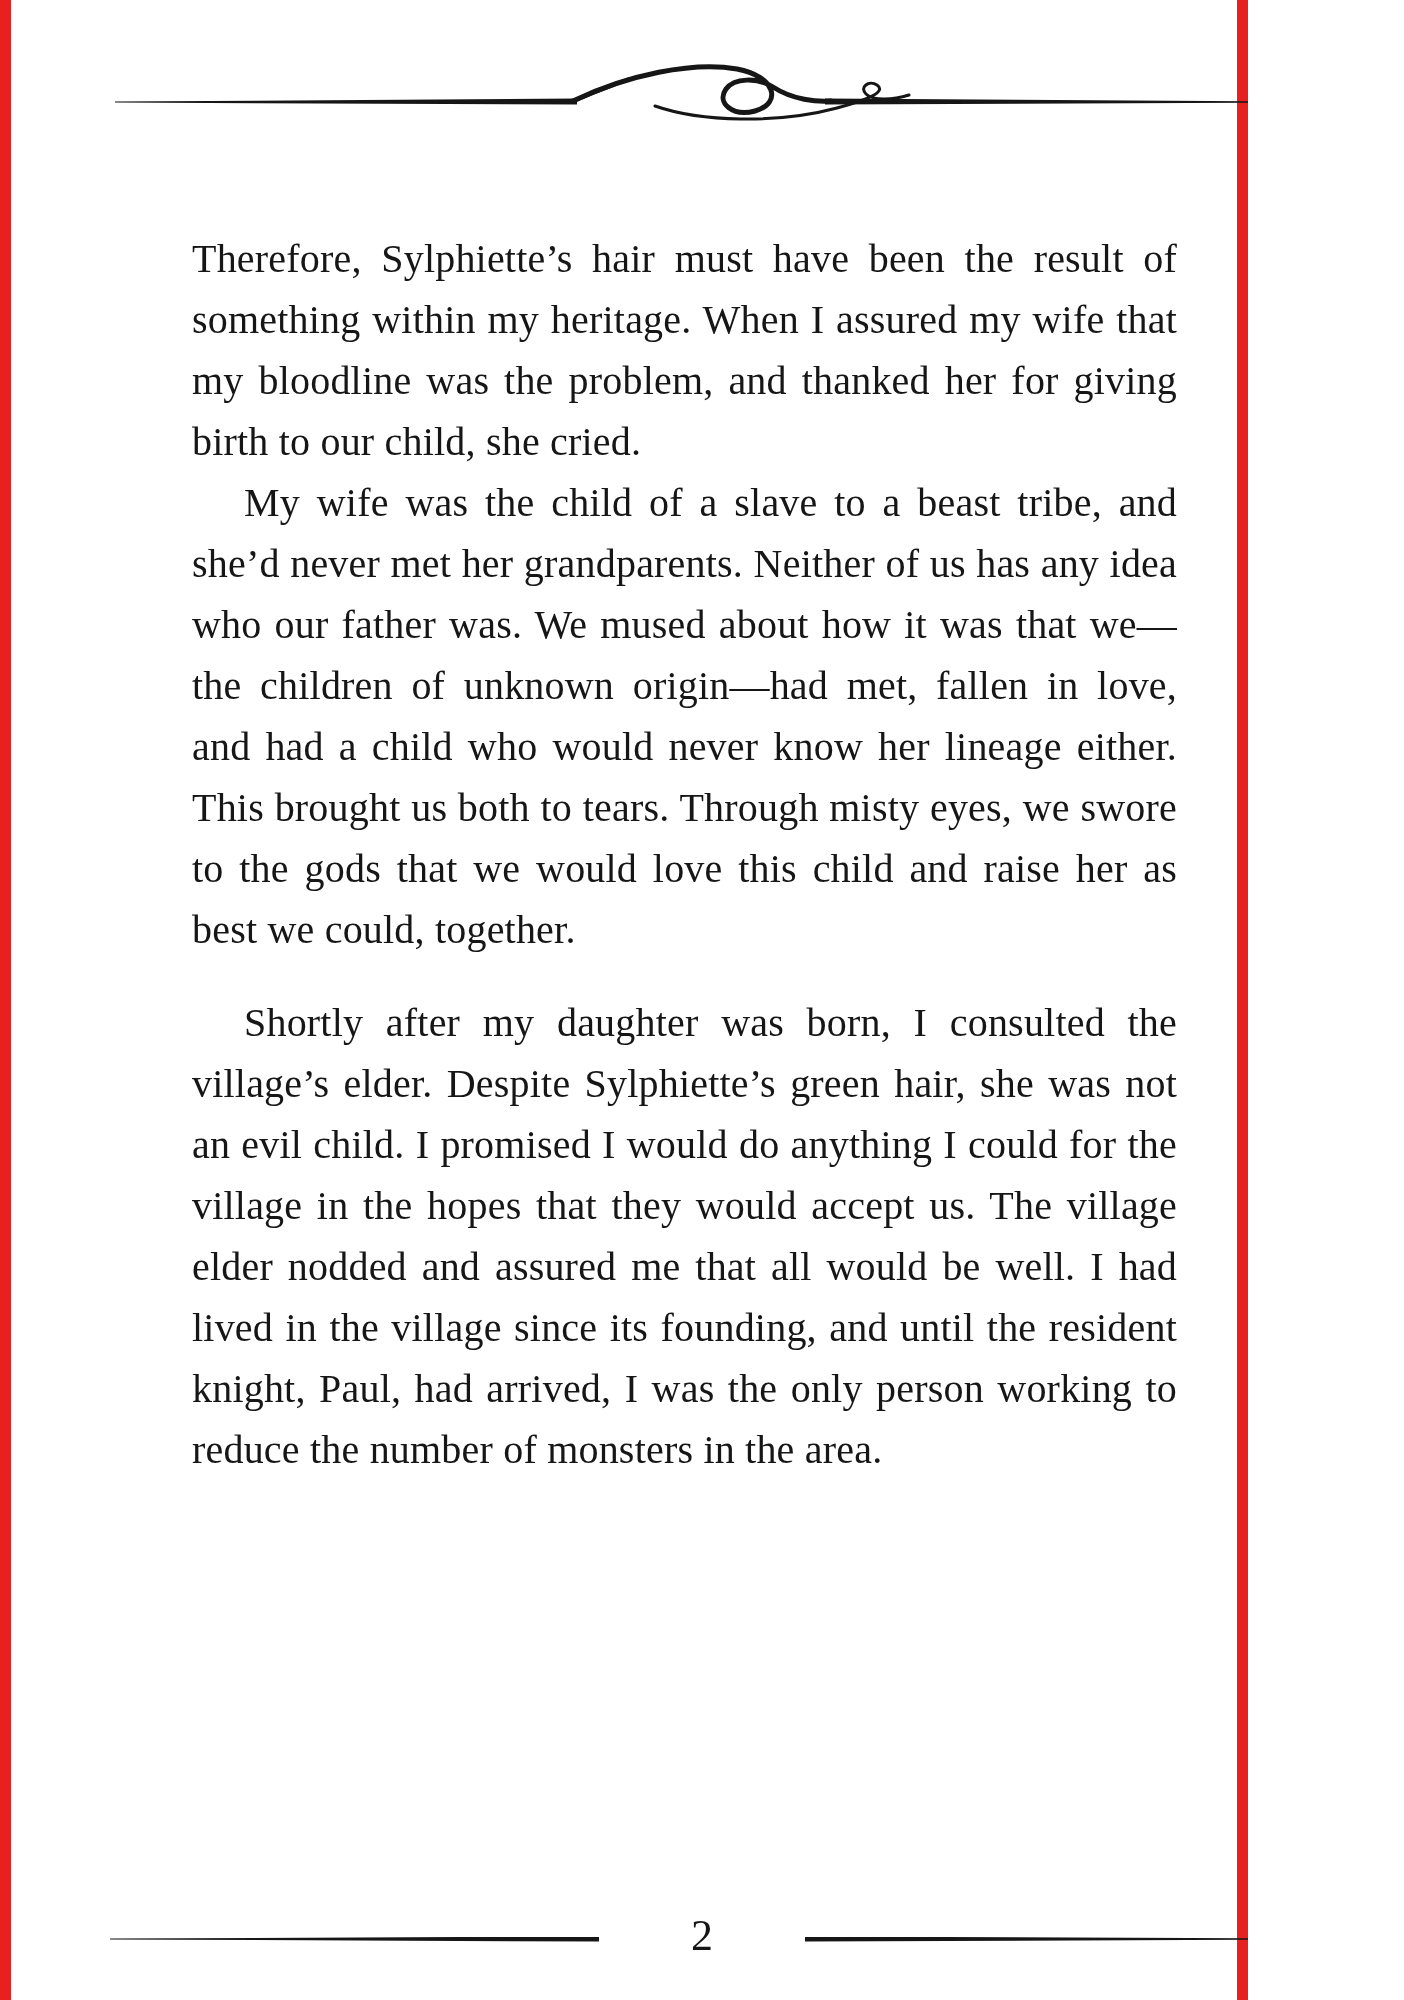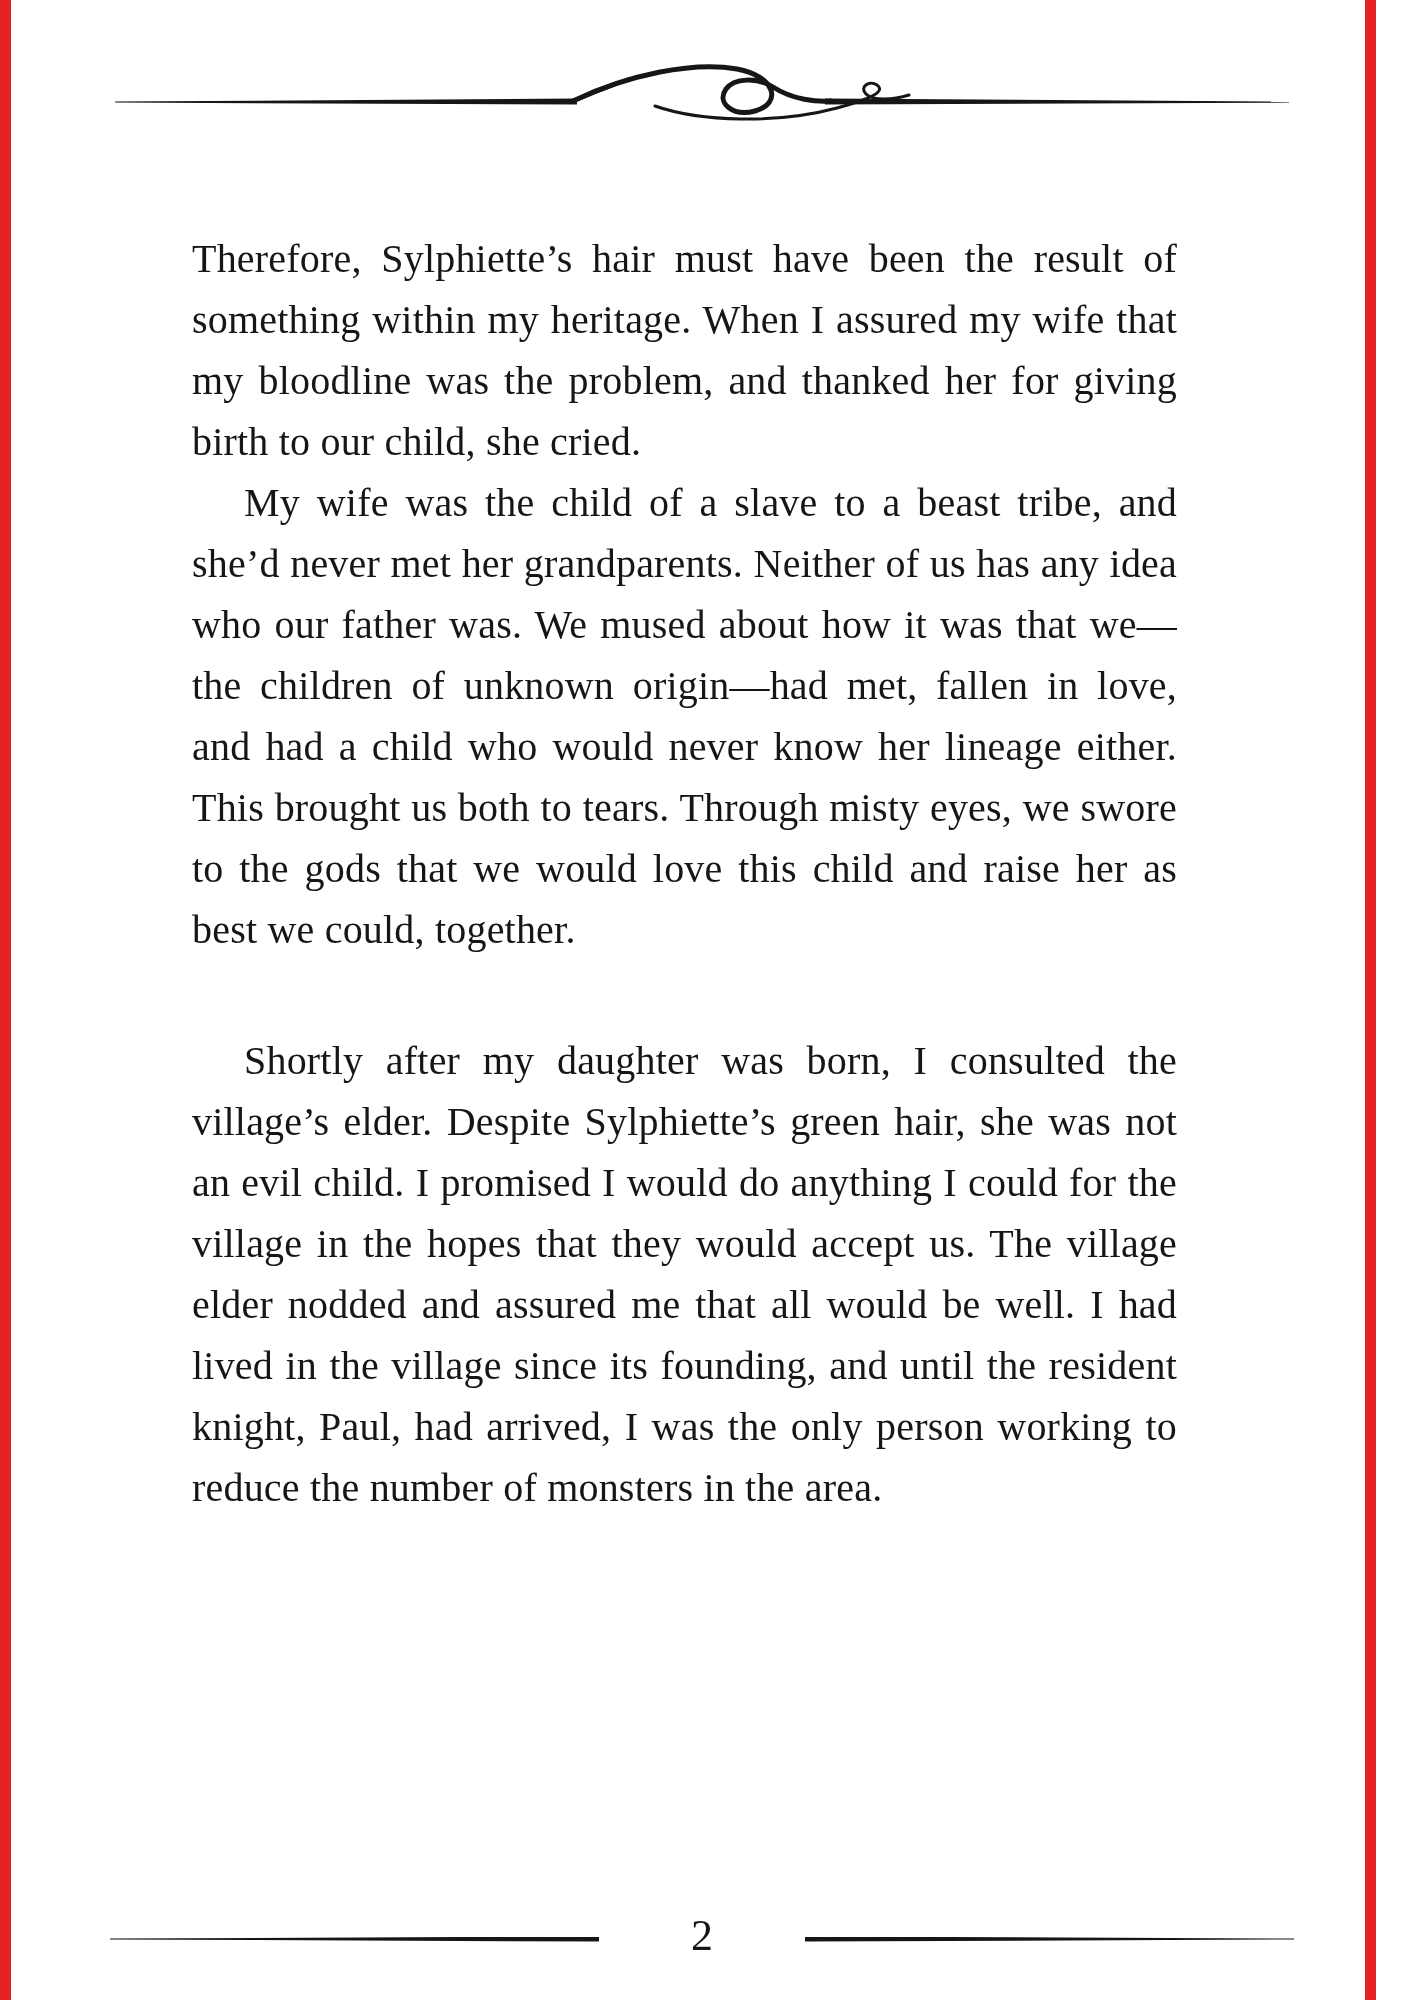--- a/index.html
+++ b/index.html
@@ -2,21 +2,21 @@
 <html style="--edge-color: #e7211f; --text-color: #161616; --page-bg: #ffffff;"><head>
 <meta charset="utf-8">
 <style>
   html, body {
     margin: 0;
     padding: 0;
     background: #ffffff;
   }
   .page {
     position: relative;
-    width: 1376px;
+    width: 1248px;
     height: 2000px;
     background: var(--page-bg, #ffffff);
     overflow: hidden;
     font-family: "Liberation Serif", serif;
     color: var(--text-color, #161616);
   }
   .edge {
     position: absolute;
     top: 0;
     bottom: 0;
@@ -40,21 +40,21 @@
     left: 192px;
     top: 228px;
     width: 985px;
     font-size: 40px;
     line-height: 61px;
     text-align: justify;
     letter-spacing: 0.2px;
   }
   .para { margin: 0; }
   .para.indent { text-indent: 52px; }
-  .para.spaced { margin-top: 70px; }
+  .para.spaced { margin-top: 32px; }
 
   .footer {
     position: absolute;
     left: 110px;
     top: 1908px;
     width: 1184px;
     height: 62px;
     display: flex;
     align-items: center;
   }

